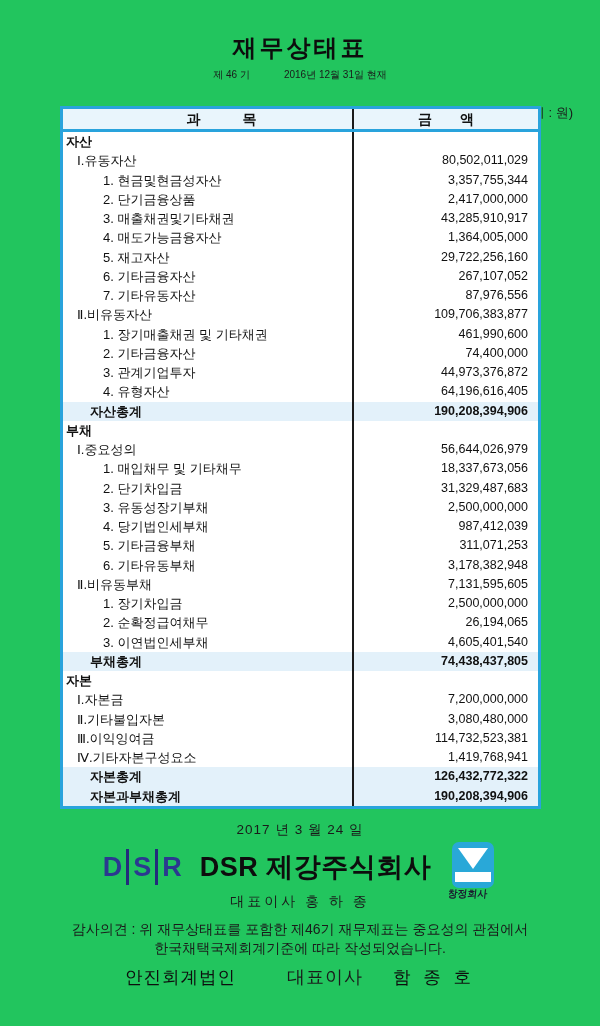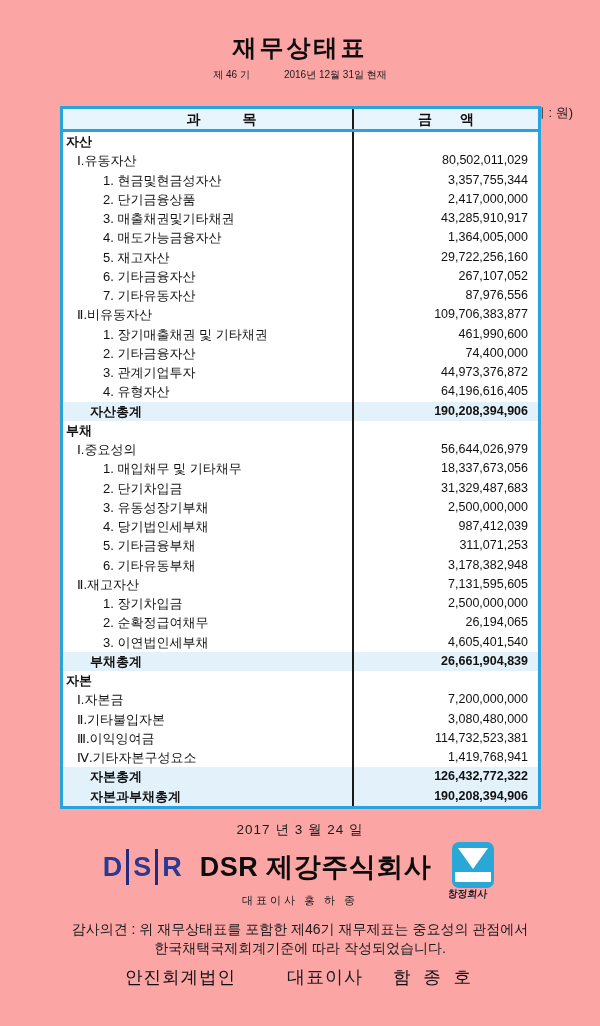--- a/index.html
+++ b/index.html
@@ -1,18 +1,18 @@
 <!DOCTYPE html>
 <html><head>
 <meta charset="utf-8">
 <style>
   * { margin:0; padding:0; box-sizing:border-box; }
   html,body { background:#ffffff; }
   .canvas{
-    position:relative; width:600px; height:1026px; background:#fca5a5;
+    position:relative; width:600px; height:1026px; background:#22c55e;
     font-family:"Liberation Sans","DejaVu Sans",sans-serif; color:#111;
     overflow:hidden;
   }
   .doc-title{
     position:absolute; top:32px; left:0; width:600px; text-align:center;
     font-size:24px; font-weight:bold; letter-spacing:3px; color:#0d0d0d;
   }
   .subtitle{
     position:absolute; top:68px; left:0; width:600px;
     display:flex; justify-content:center; gap:34px; font-size:10px; color:#1a1a1a;
@@ -50,21 +50,21 @@
     position:absolute; top:845px; left:0; width:600px; height:58px;
     display:flex; justify-content:center; align-items:flex-start; gap:18px;
   }
   .dsr-mark{ display:flex; align-items:center; height:44px; gap:4px; }
   .dsr-mark .lt{ color:#2B3990; font-weight:bold; font-size:27px; line-height:1; }
   .dsr-mark .bar{ width:3px; height:36px; background:#232C7C; }
   .logo-name{ font-size:27px; font-weight:bold; color:#0d0d0d; line-height:44px; letter-spacing:0.5px; }
   .seal{ margin-top:-4px; }
   .ceo-line{
     position:absolute; top:893px; left:0; width:600px; text-align:center;
-    font-size:11px; color:#1a1a1a; letter-spacing:3px;
+    font-size:14px; color:#1a1a1a; letter-spacing:3px;
   }
   .audit-opinion{
     position:absolute; top:920px; left:0; width:600px; text-align:center;
     font-size:14px; line-height:19px; color:#1a1a1a;
   }
   .auditor-row{
     position:absolute; top:965px; left:0; width:600px;
     display:flex; justify-content:center; align-items:center;
   }
   .auditor-row .firm{ font-size:17.5px; color:#0d0d0d; letter-spacing:1px; }
@@ -180,38 +180,38 @@
         </div>
         <div class="row sub2">
           <div class="cell label">5. 기타금융부채</div>
           <div class="cell amount">311,071,253</div>
         </div>
         <div class="row sub2">
           <div class="cell label">6. 기타유동부채</div>
           <div class="cell amount">3,178,382,948</div>
         </div>
         <div class="row sub1">
-          <div class="cell label">Ⅱ.재고자산</div>
+          <div class="cell label">Ⅱ.비유동부채</div>
           <div class="cell amount">7,131,595,605</div>
         </div>
         <div class="row sub2">
           <div class="cell label">1. 장기차입금</div>
           <div class="cell amount">2,500,000,000</div>
         </div>
         <div class="row sub2">
           <div class="cell label">2. 순확정급여채무</div>
           <div class="cell amount">26,194,065</div>
         </div>
         <div class="row sub2">
           <div class="cell label">3. 이연법인세부채</div>
           <div class="cell amount">4,605,401,540</div>
         </div>
         <div class="row total">
           <div class="cell label">부채총계</div>
-          <div class="cell amount">26,661,904,839</div>
+          <div class="cell amount">74,438,437,805</div>
         </div>
         <div class="row section">
           <div class="cell label">자본</div>
           <div class="cell amount"></div>
         </div>
         <div class="row sub1">
           <div class="cell label">Ⅰ.자본금</div>
           <div class="cell amount">7,200,000,000</div>
         </div>
         <div class="row sub1">

